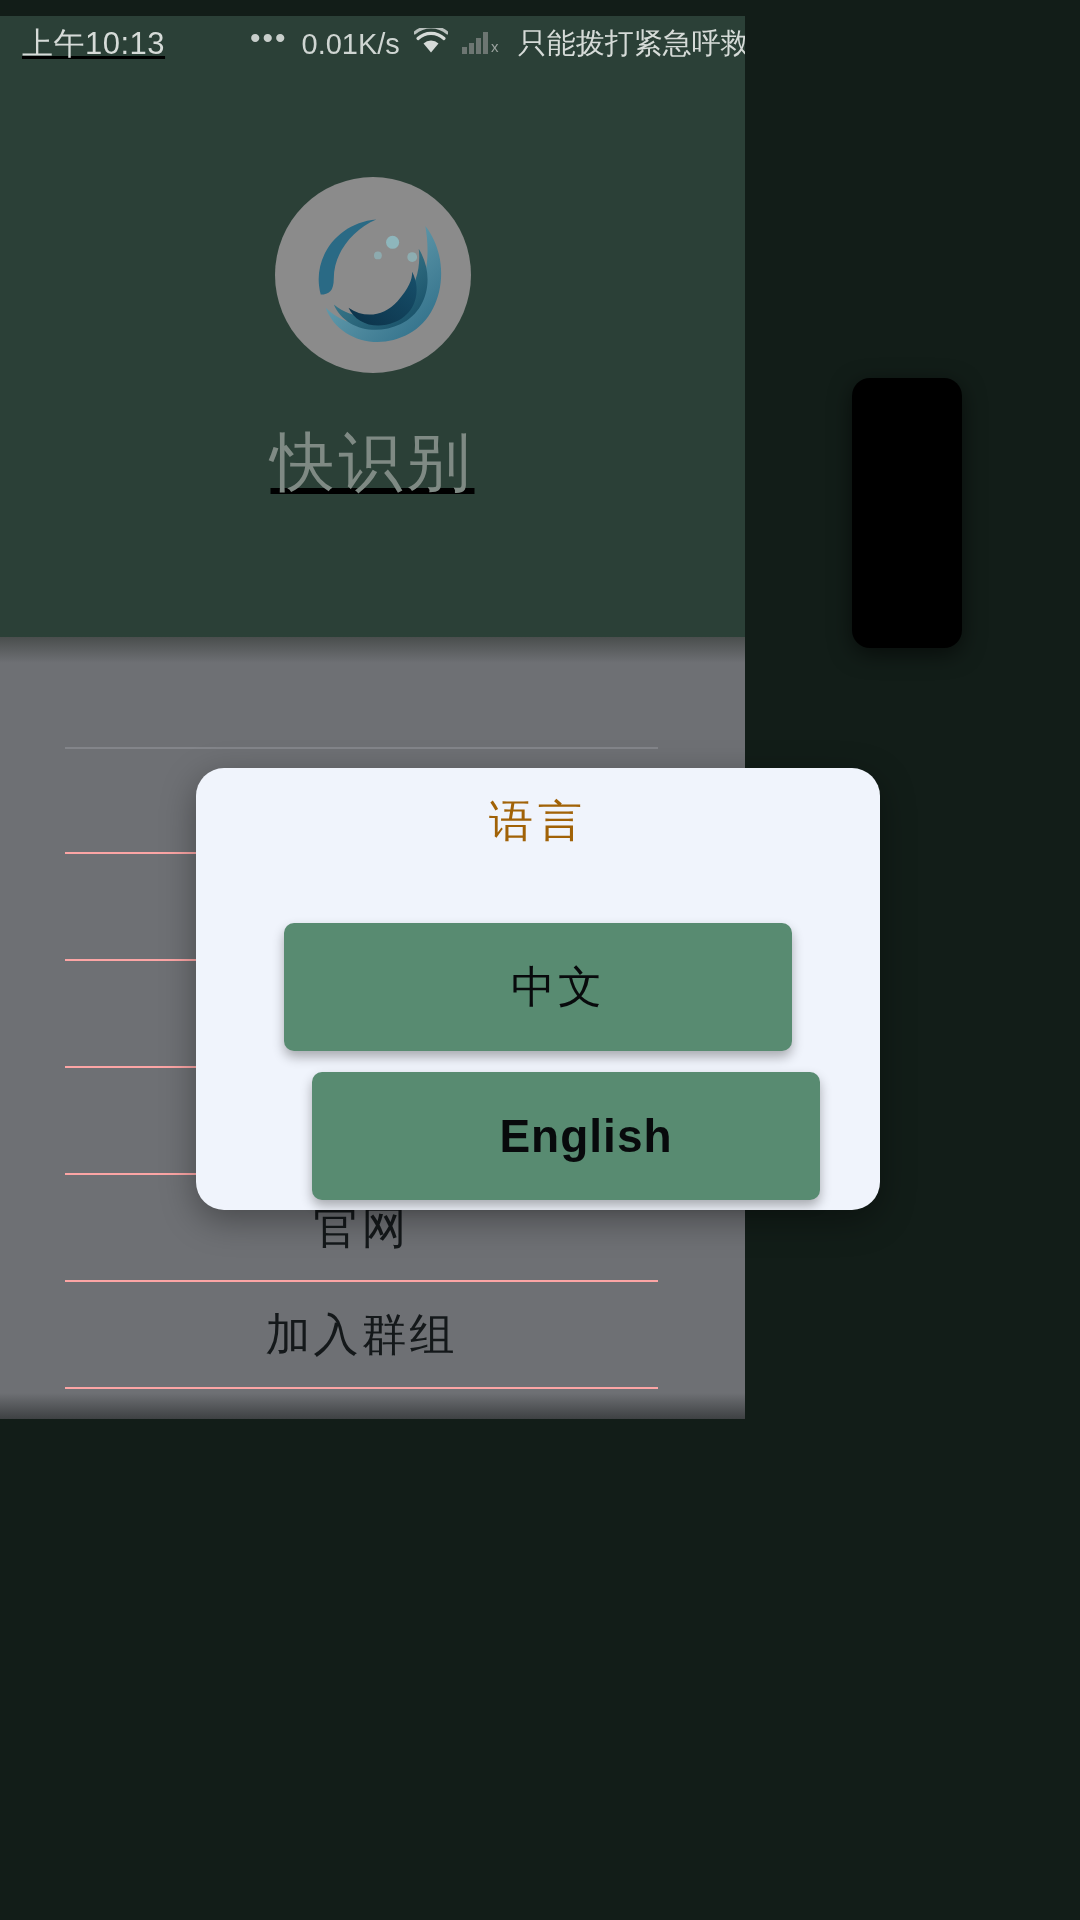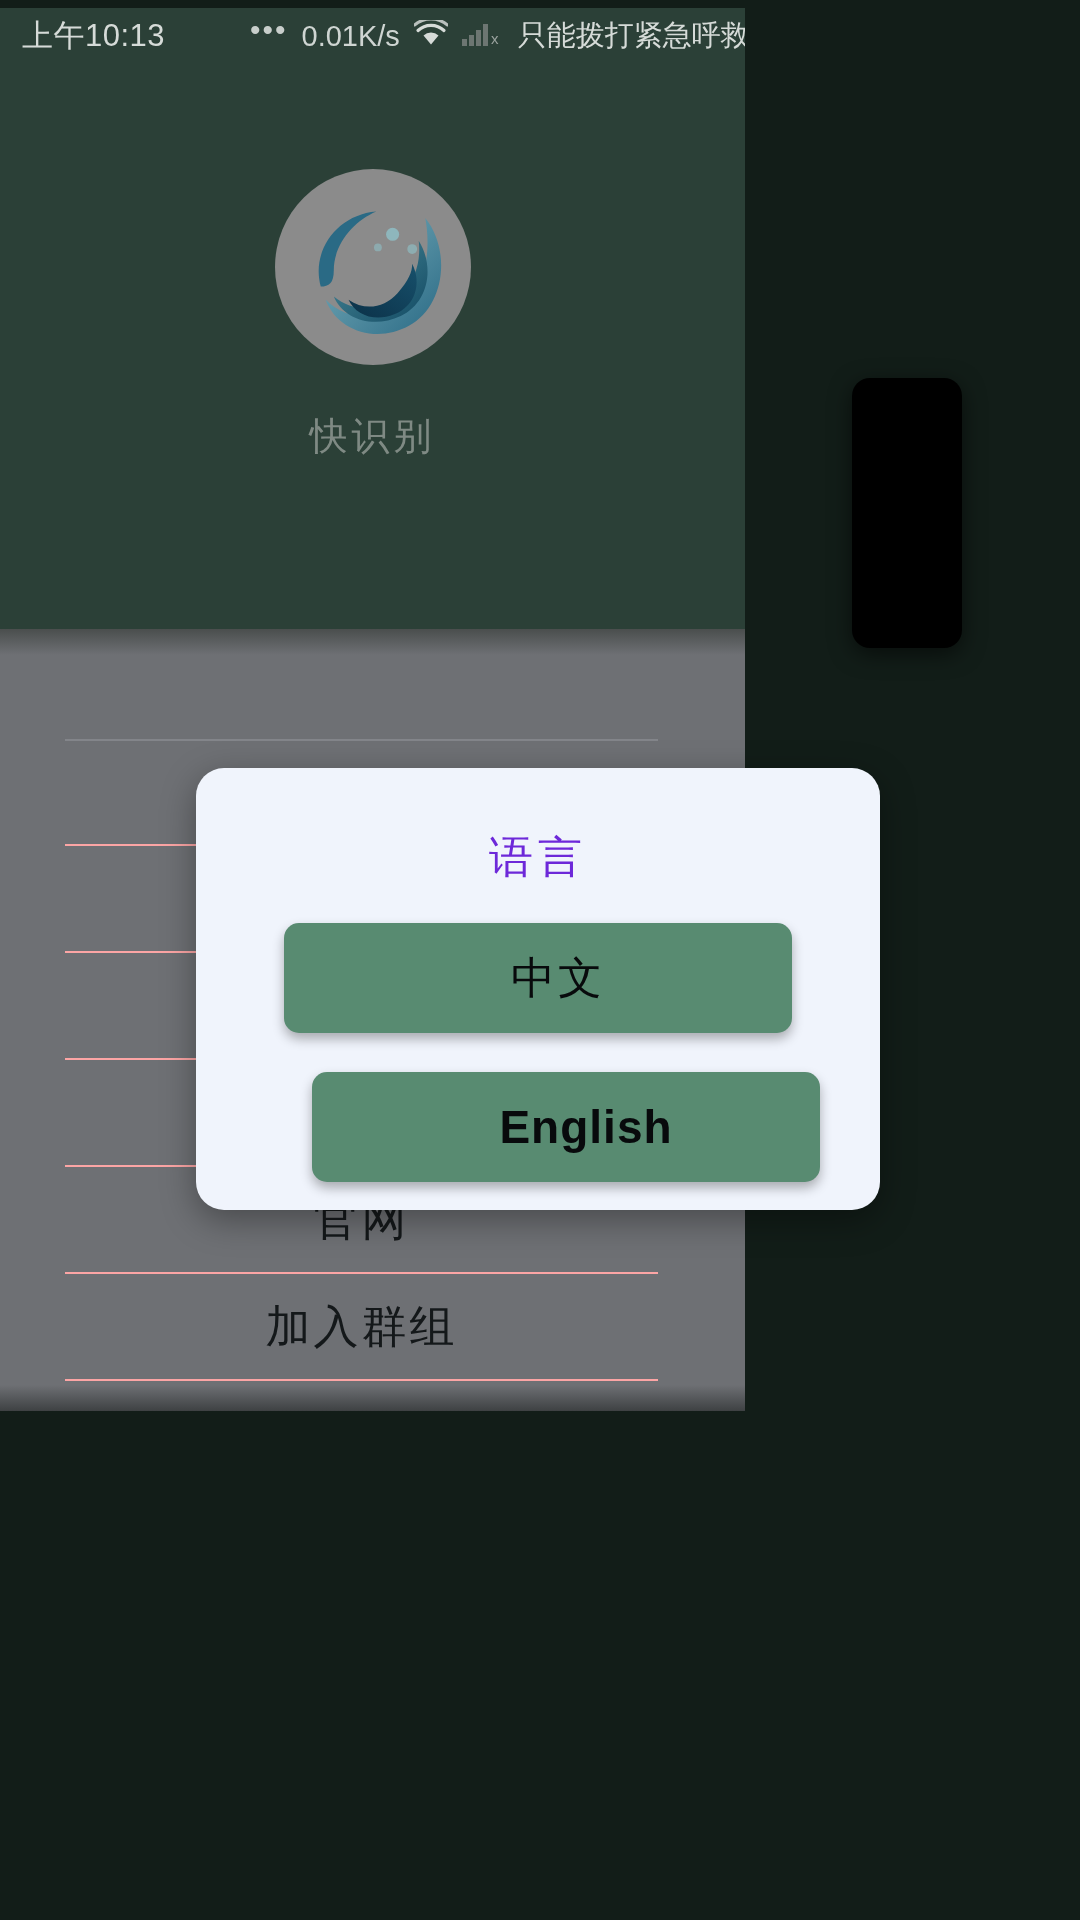--- a/index.html
+++ b/index.html
@@ -38,22 +38,23 @@
     writing-mode:vertical-rl;
     font-size:34px;
     color:#1c2a22;
     letter-spacing:4px;
     white-space:nowrap;
   }
 
   
   #drawer{
     position:absolute;
-    left:0; top:8px; width:745px; height:1403px;
-    overflow:hidden;
+    left:0; top:16px; width:745px; height:1403px;
+    overflow:hidden;
+    text-decoration:underline;
   }
 
   
   #statusbar{
     position:relative;
     height:56px;
     background:#2B4037;
     display:flex; align-items:center;
     padding:0 0 0 22px;
     color:#d3d8d5;
@@ -80,21 +81,21 @@
     z-index:5;
   }
   #logo{
     width:196px; height:196px; border-radius:50%;
     background:#8B8B8B;
     display:flex; align-items:center; justify-content:center;
     overflow:hidden;
   }
   #app-name{
     margin-top:46px;
-    font-size:38px;
+    font-size:64px;
     color:#7f8a84;
     letter-spacing:4px;
   }
 
   
   #menu{
     position:absolute;
     left:0; top:621px; width:745px; bottom:0;
     background:#6E7074;
   }
@@ -128,31 +129,31 @@
   #dialog{
     position:absolute;
     left:196px; top:768px; width:684px; height:442px;
     background:#F0F4FC;
     border-radius:28px;
     box-shadow:0 10px 34px rgba(0,0,0,.35);
     z-index:30;
   }
   #dialog-title{
     text-align:center;
-    margin-top:60px;
+    margin-top:24px;
     font-size:44px;
-    color:#6d28d9;
+    color:#a16207;
     letter-spacing:5px;
   }
   .lang-btn{
     position:absolute;
-    left:88px; width:508px; height:110px;
+    left:88px; width:508px; height:128px;
     background:#588B71;
     border:none;
-    border-radius:15px;
+    border-radius:10px;
     box-shadow:0 6px 12px rgba(0,0,0,.3);
     font-family:"Liberation Sans","DejaVu Sans",sans-serif;
     font-size:44px;
     color:#080a0c;
     letter-spacing:3px;
     cursor:pointer;
     padding-left:40px;
   }
   #btn-zh{ top:155px; }
   #btn-en{ top:304px; font-size:46px; font-weight:bold; letter-spacing:1px;margin-left:28px;}

